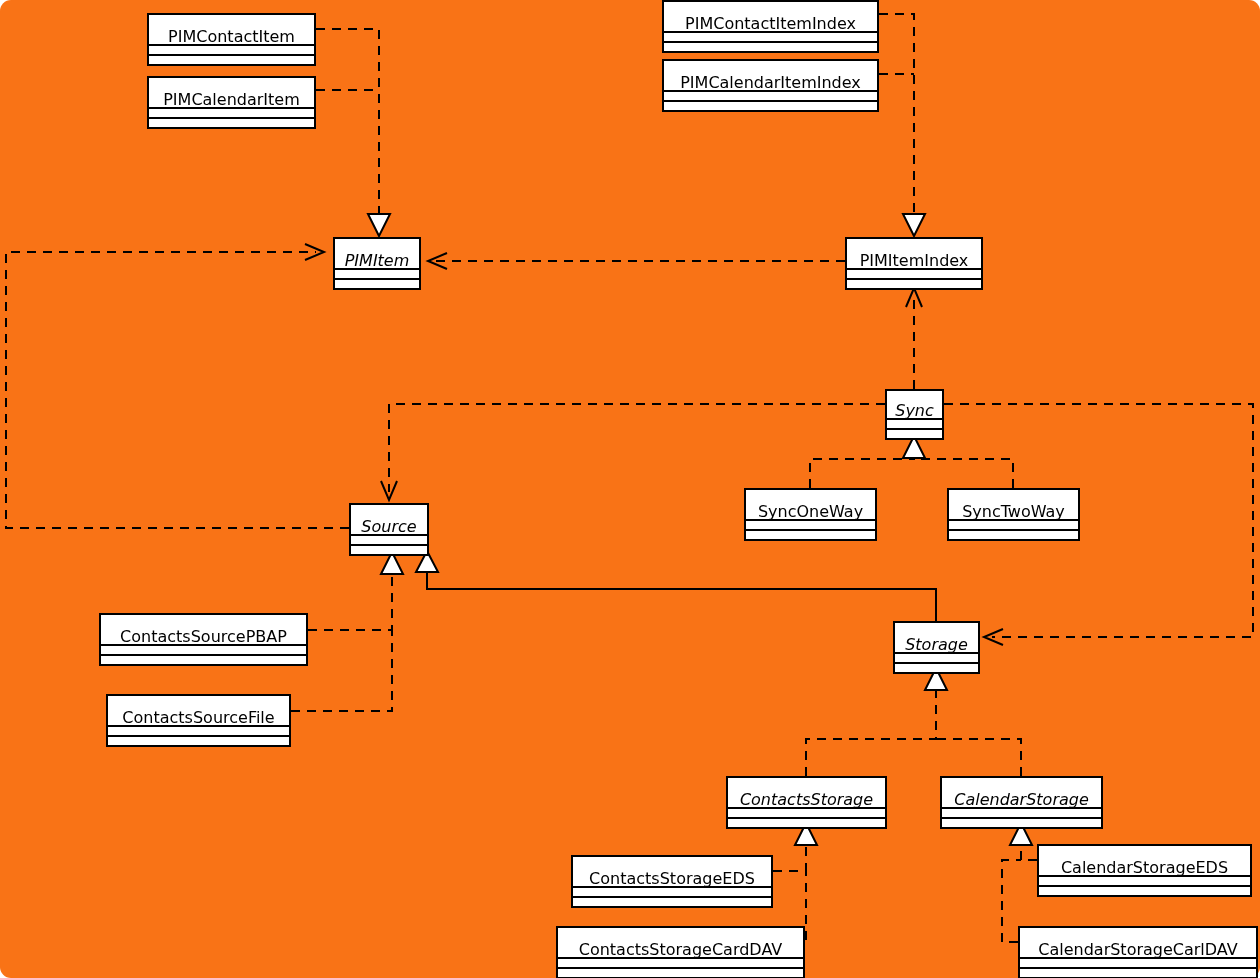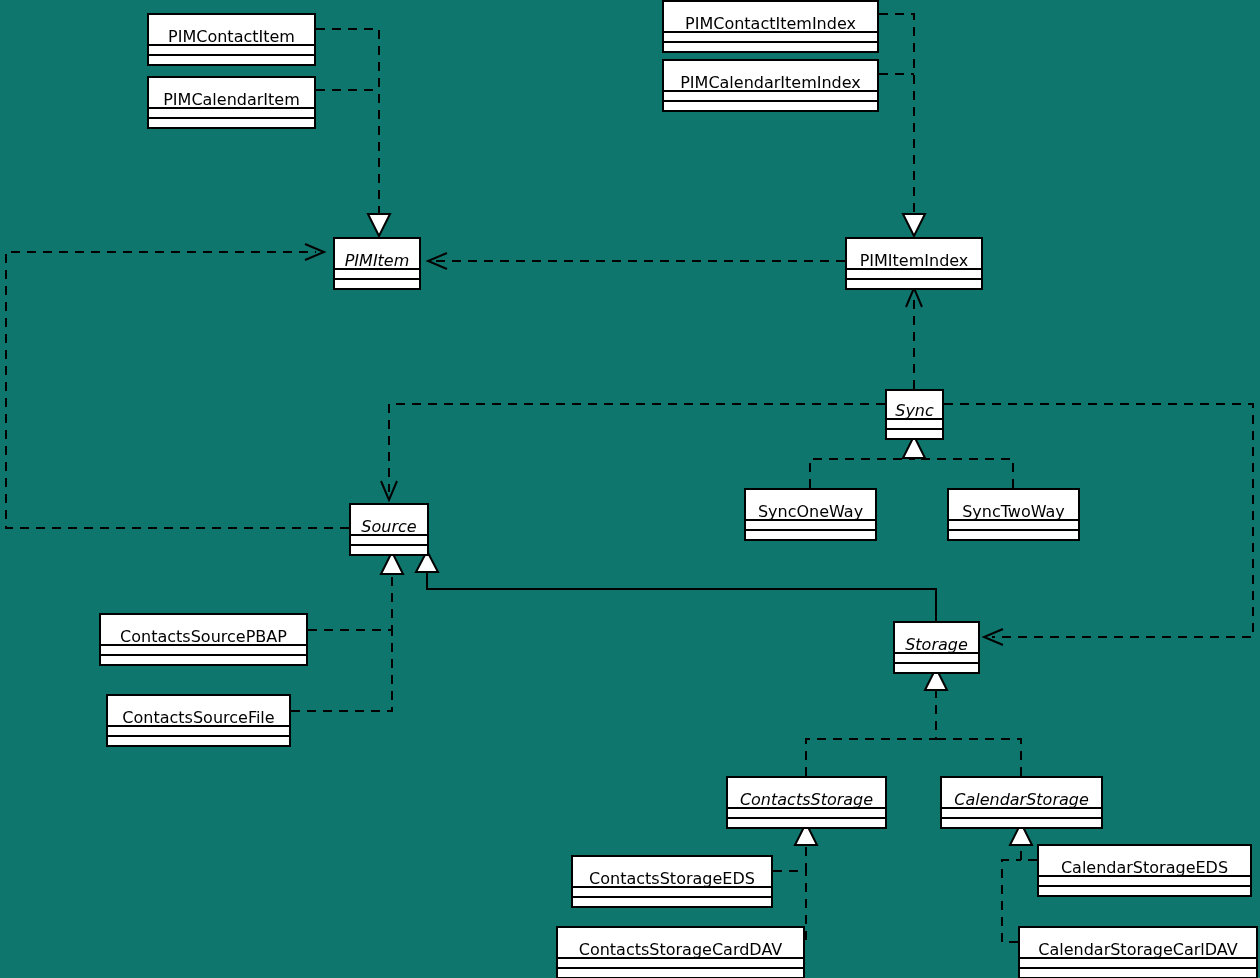--- a/index.html
+++ b/index.html
@@ -4,22 +4,23 @@
 <style>
   html, body {
     margin: 0;
     padding: 0;
     background: #ffffff;
   }
   #diagram-root {
     position: relative;
     width: 1260px;
     height: 978px;
-    background: #0f766e;
+    background: #f97316;
     font-family: "DejaVu Sans", sans-serif;
+    border-radius: 11px;
   }
   svg#uml-canvas {
     display: block;
     width: 1260px;
     height: 978px;
   }
   .cls-box rect.cls-frame {
     fill: #ffffff;
     stroke: #000000;
     stroke-width: 2;

